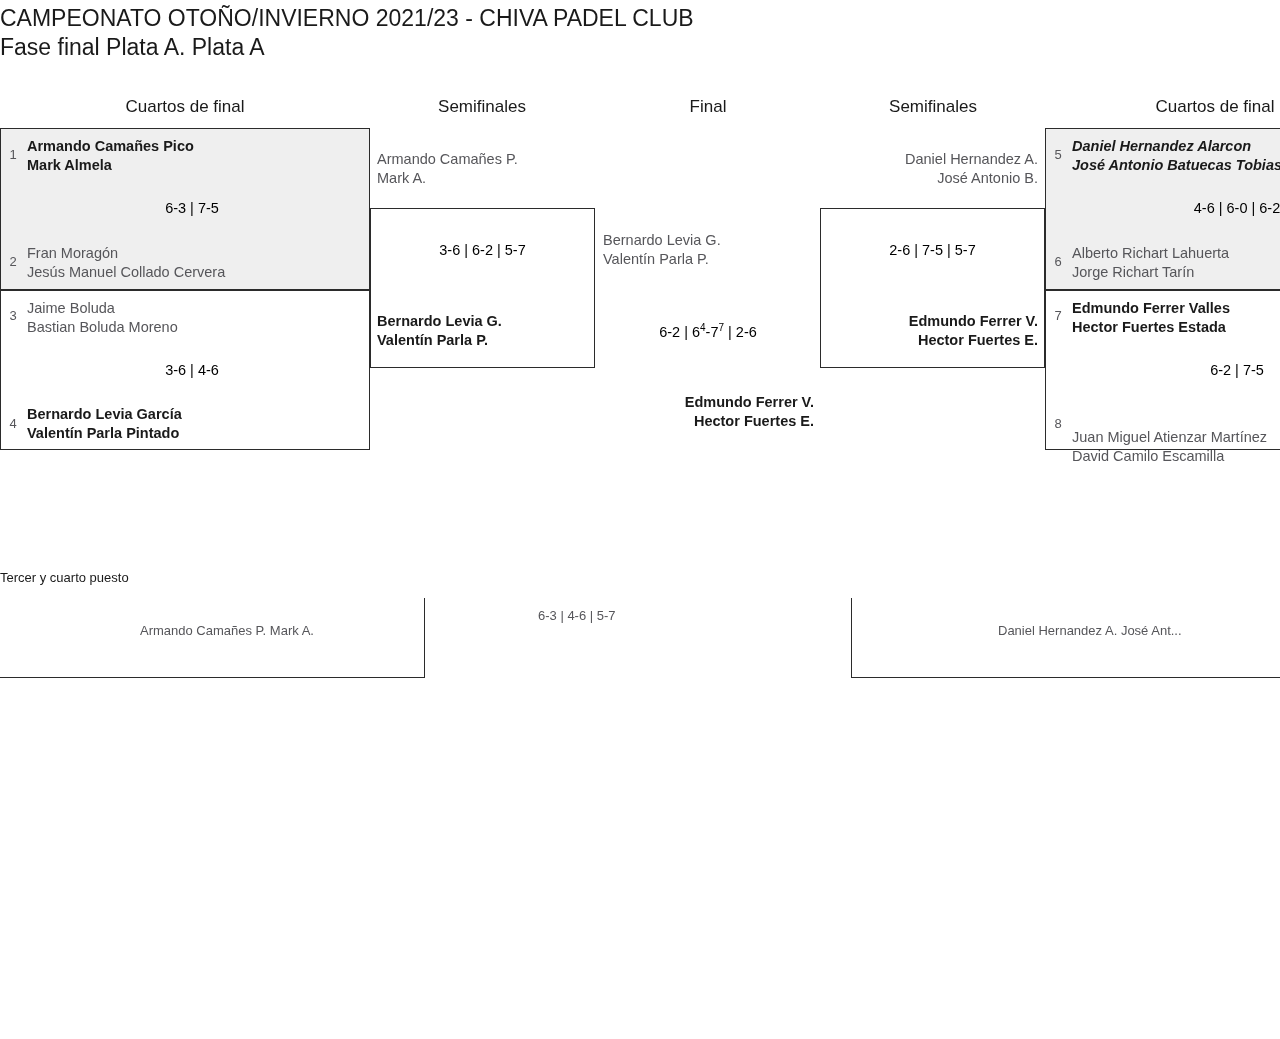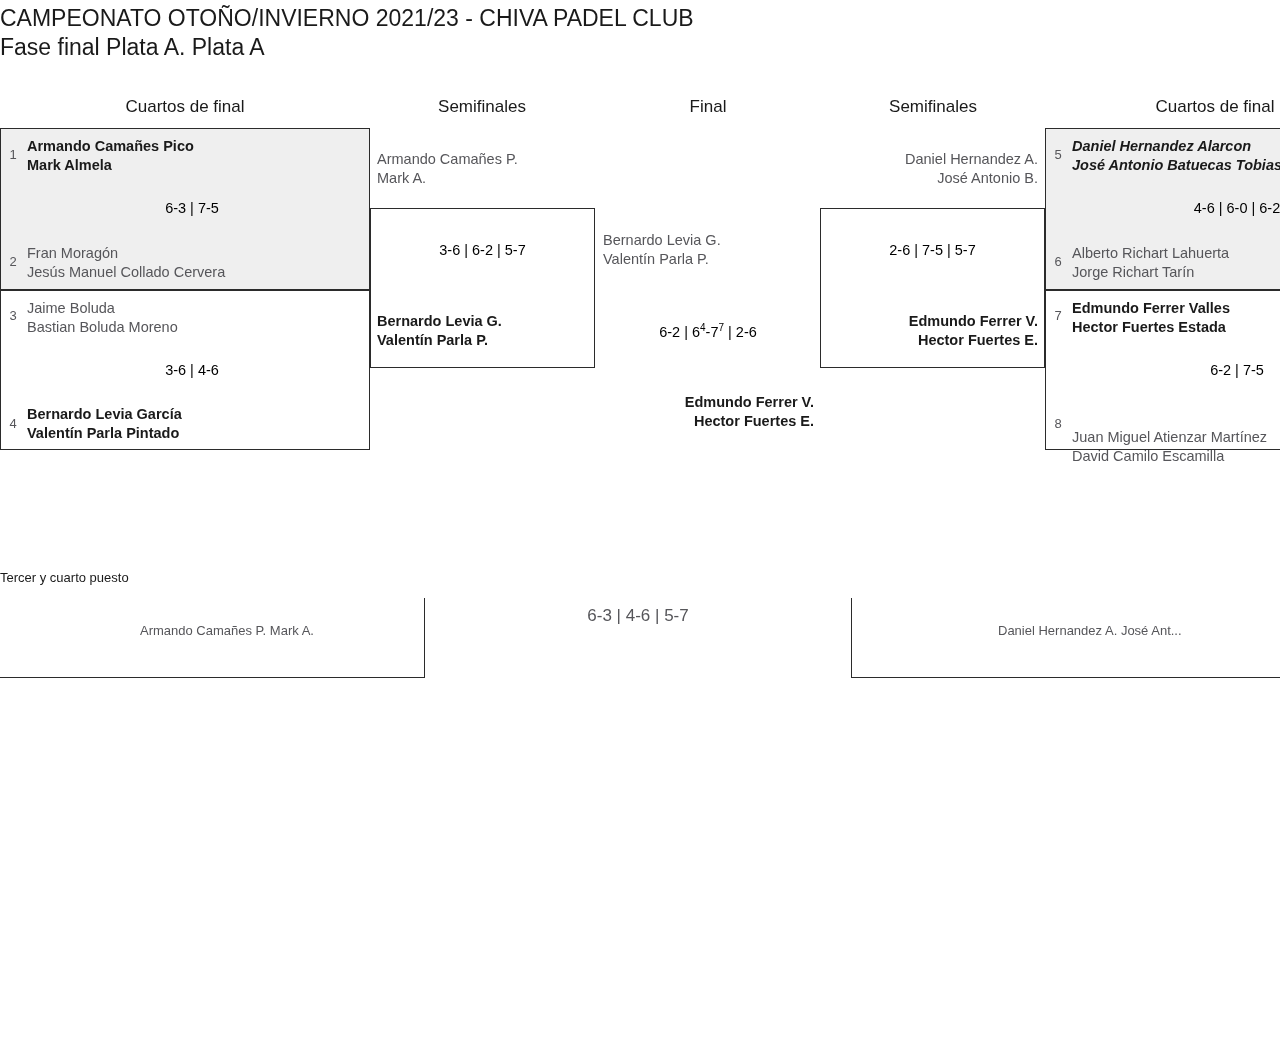--- a/index.html
+++ b/index.html
@@ -127,25 +127,25 @@
 
   .tp-team {
     position: absolute;
     font-size: 13px;
     line-height: 17px;
     color: #56565a;
     white-space: nowrap;
   }
   .tp-score {
     position: absolute;
-    font-size: 17px;
+    font-size: 13px;
     line-height: 17px;
     color: #56565a;
     white-space: nowrap;
-    text-align: center;
+    text-align: left;
   }
 </style>
 </head>
 <body>
 
 <div id="header">
 
   <div id="title-block">
     <div class="title-line">CAMPEONATO OTOÑO/INVIERNO 2021/23 - CHIVA PADEL CLUB</div>
     <div class="title-line">Fase final Plata A. Plata A</div>

